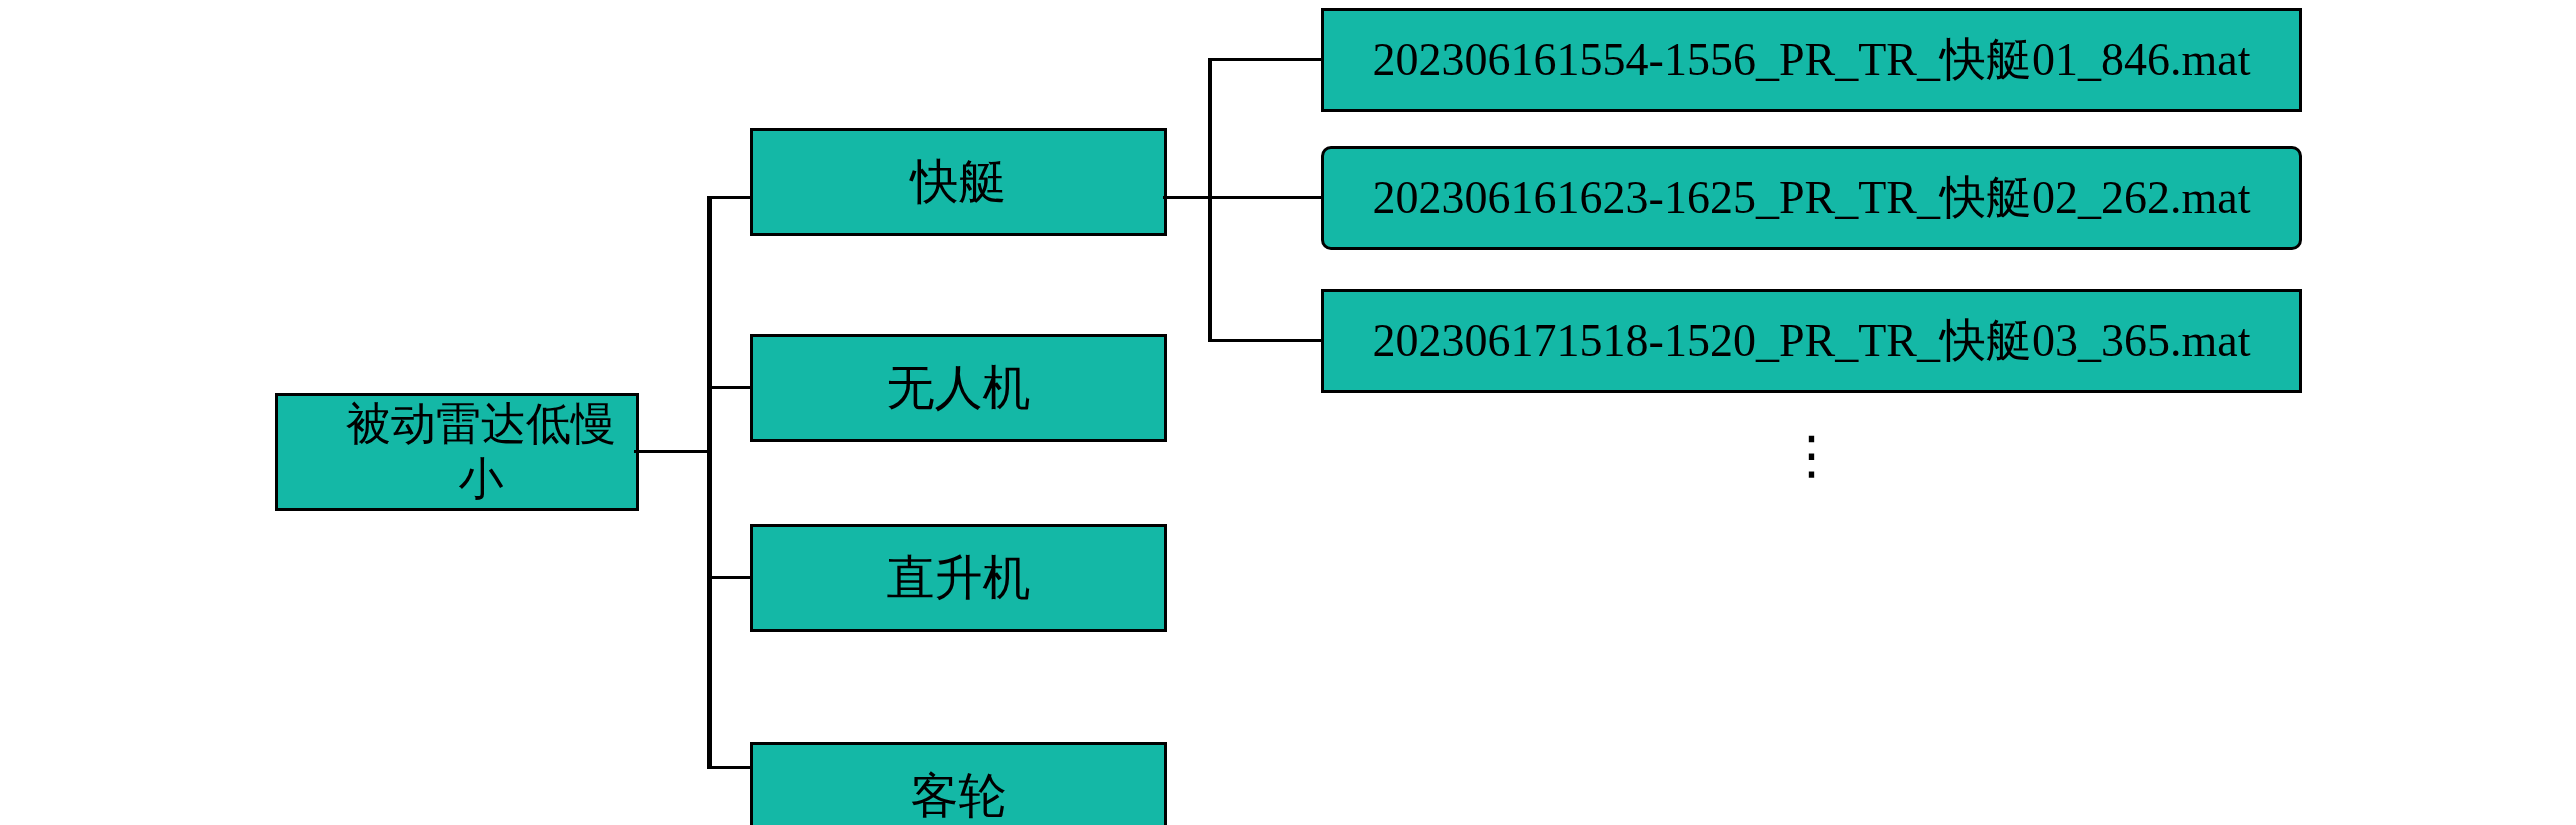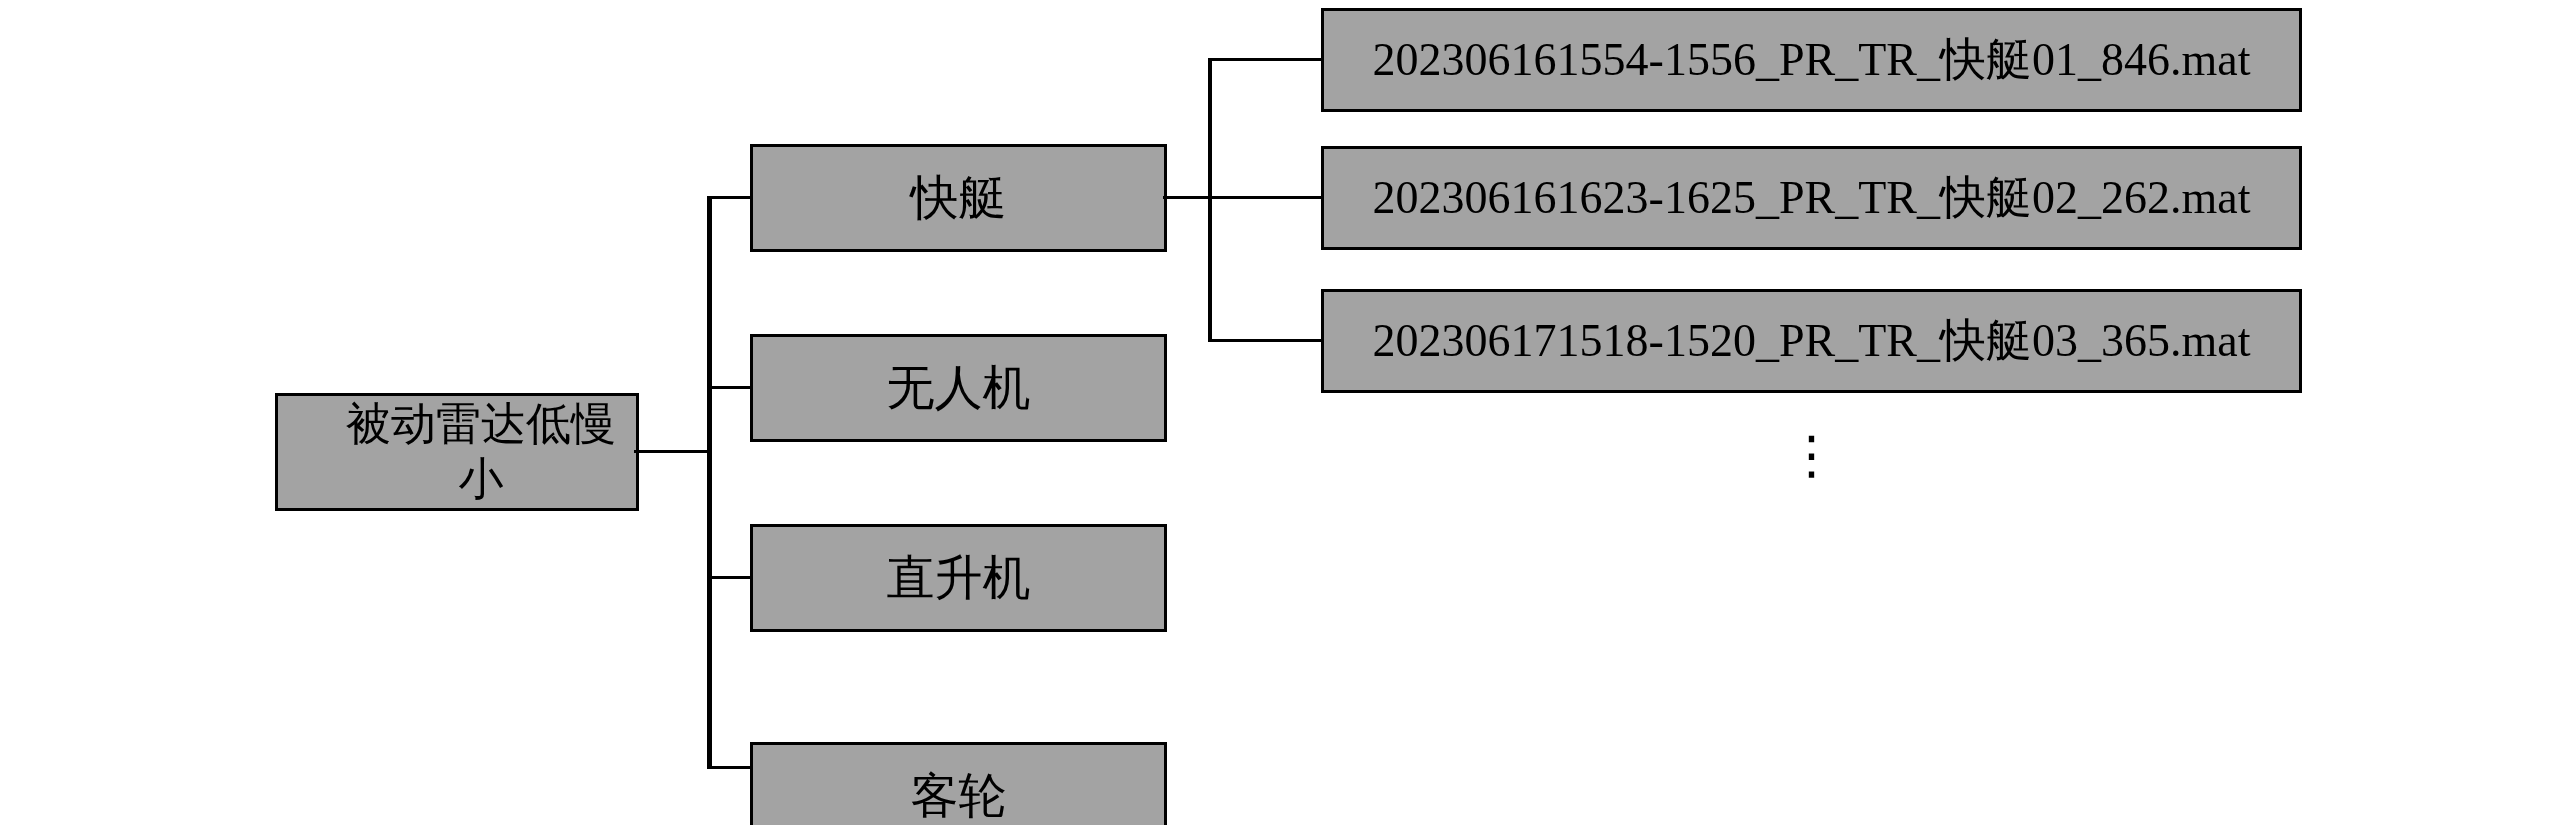--- a/index.html
+++ b/index.html
@@ -9,36 +9,36 @@
     height: 825px;
     background: #ffffff;
     font-family: "Liberation Serif", "DejaVu Serif", serif;
     color: #000000;
     overflow: hidden;
   }
   .node {
     position: absolute;
     box-sizing: border-box;
     border: 3.4px solid #000000;
-    background: #a3a3a3;
+    background: #14b8a6;
     display: flex;
     flex-direction: column;
     align-items: center;
     justify-content: center;
     text-align: center;
   }
   .root-box    { left: 275px;  top: 393px;  width: 364px;  height: 118px; font-size: 45px; line-height: 1.22; padding-left: 48px; }
   .cat-box     { left: 750px; width: 417px; height: 108px; font-size: 48px; }
-  .cat-1 { top: 144px; }
+  .cat-1 { top: 128px; }
   .cat-2 { top: 334px; }
   .cat-3 { top: 524px; }
   .cat-4 { top: 714px; margin-top: 28px; }
   .file-box    { left: 1321px; width: 981px; height: 104px; font-size: 46px; white-space: nowrap; }
   .file-1 { top: 8.2px; }
-  .file-2 { top: 146px; }
+  .file-2 { top: 146px; border-radius: 10px; }
   .file-3 { top: 289px; }
   .line { position: absolute; background: #000000; }
   .ellipsis {
     position: absolute;
     left: 1321px; top: 424px; width: 981px; height: 63px;
     display: flex; align-items: center; justify-content: center;
     font-size: 52px; line-height: 1;
   }
 </style>
 </head>

